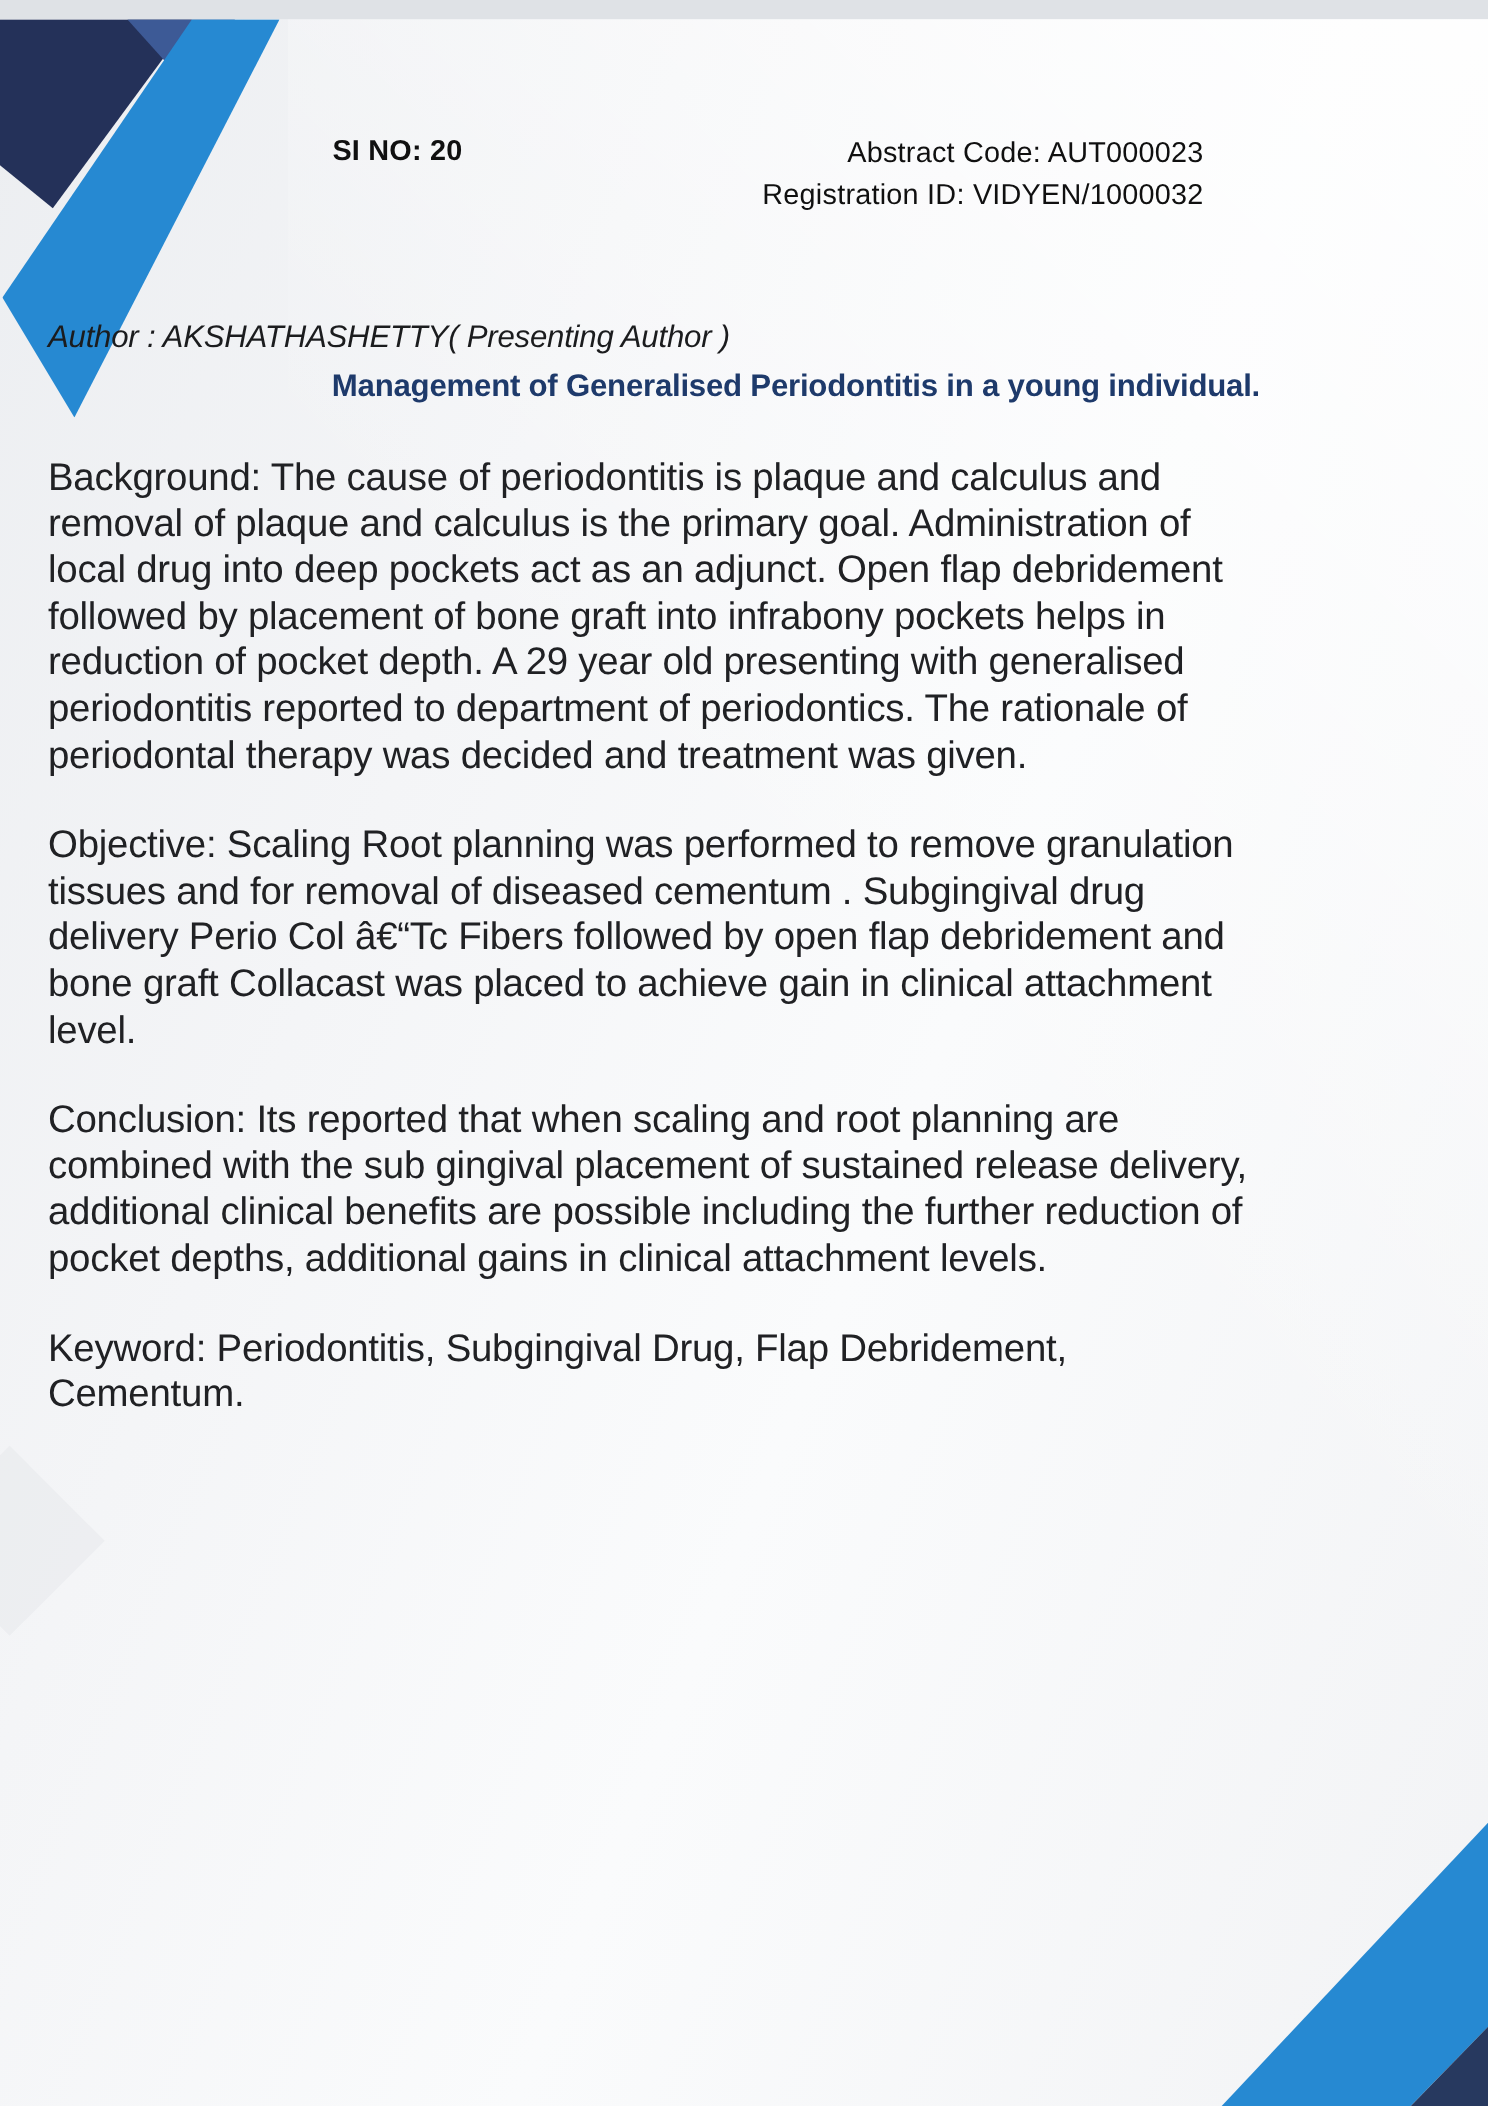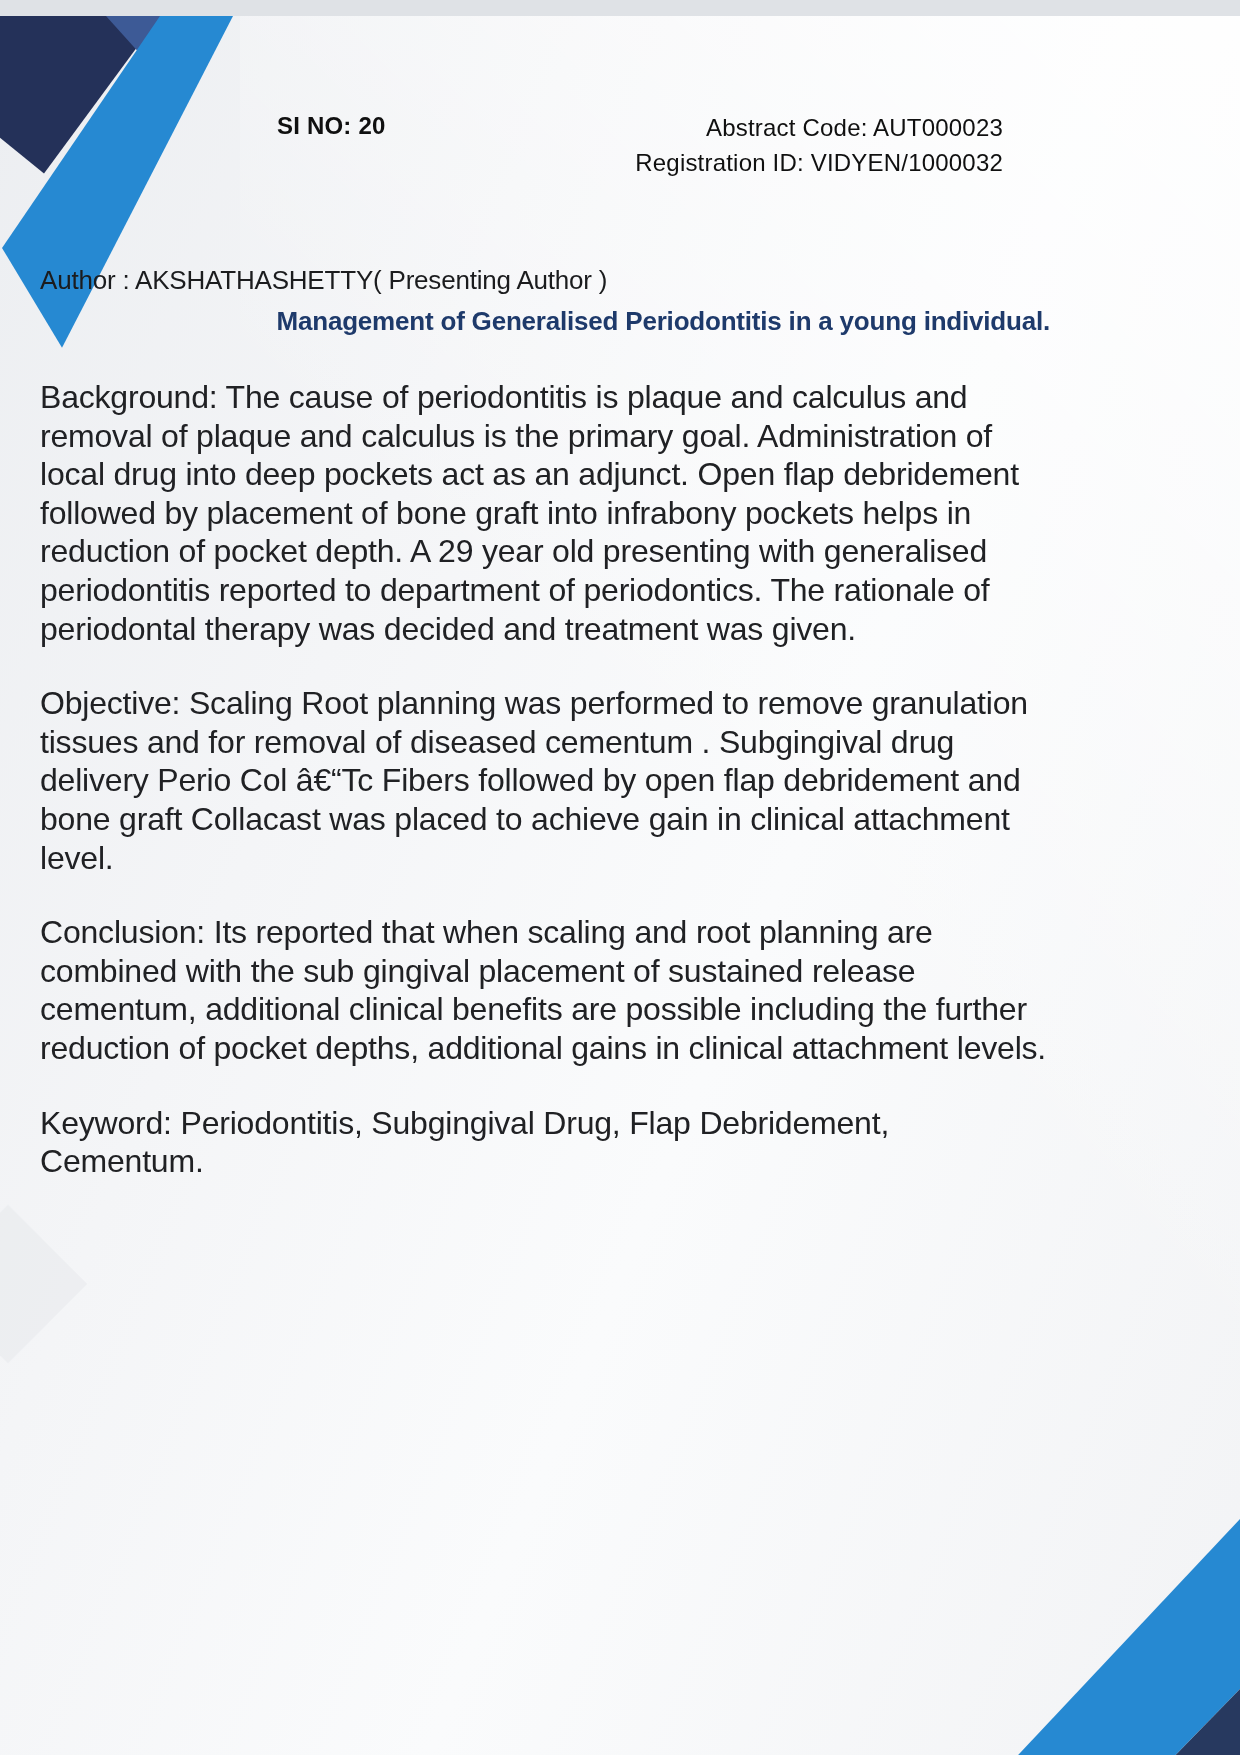--- a/index.html
+++ b/index.html
@@ -51,21 +51,21 @@
   .codes{
     position:absolute;right:237px;top:94px;
     text-align:right;font-size:24px;font-weight:400;color:#101010;
     line-height:35px;letter-spacing:.2px;
   }
   
   .content{
     position:absolute;left:40px;top:244px;width:1010px;z-index:4;
   }
   .author-line{
-    font-size:26px;line-height:40px;color:#1b1c1e;letter-spacing:-0.2px;
+    font-size:26px;line-height:40px;color:#1b1c1e;letter-spacing:-0.2px;font-style:italic;
   }
   .abstract-title{
     font-size:26px;line-height:42px;font-weight:700;color:#1e3a6b;letter-spacing:-0.2px;text-align:right;
   }
   .content p{
     margin:36px 0 0 0;
     font-size:32px;line-height:38.6px;color:#202124;letter-spacing:-0.2px;
   }
 </style>
 </head>
@@ -88,17 +88,17 @@
   <div class="codes">
     <div>Abstract Code: AUT000023</div>
     <div>Registration ID: VIDYEN/1000032</div>
   </div>
 
   <div class="content">
     <div class="author-line">Author : AKSHATHASHETTY( Presenting Author )</div>
     <div class="abstract-title" style="color: rgb(30, 58, 107);">Management of Generalised Periodontitis in a young individual.</div>
     <p>Background: The cause of periodontitis is plaque and calculus and removal of plaque and calculus is the primary goal. Administration of local drug into deep pockets act as an adjunct. Open flap debridement followed by placement of bone graft into infrabony pockets helps in reduction of pocket depth. A 29 year old presenting with generalised periodontitis reported to department of periodontics. The rationale of periodontal therapy was decided and treatment was given.</p>
     <p>Objective: Scaling Root planning was performed to remove granulation tissues and for removal of diseased cementum . Subgingival drug delivery Perio Col â€“Tc Fibers followed by open flap debridement and bone graft Collacast was placed to achieve gain in clinical attachment level.</p>
-    <p>Conclusion: Its reported that when scaling and root planning are combined with the sub gingival placement of sustained release cementum, additional clinical benefits are possible including the further reduction of pocket depths, additional gains in clinical attachment levels.</p>
+    <p>Conclusion: Its reported that when scaling and root planning are combined with the sub gingival placement of sustained release delivery, additional clinical benefits are possible including the further reduction of pocket depths, additional gains in clinical attachment levels.</p>
     <p>Keyword: Periodontitis, Subgingival Drug, Flap Debridement, Cementum.</p>
   </div>
 
 </div>
 
 </body></html>

